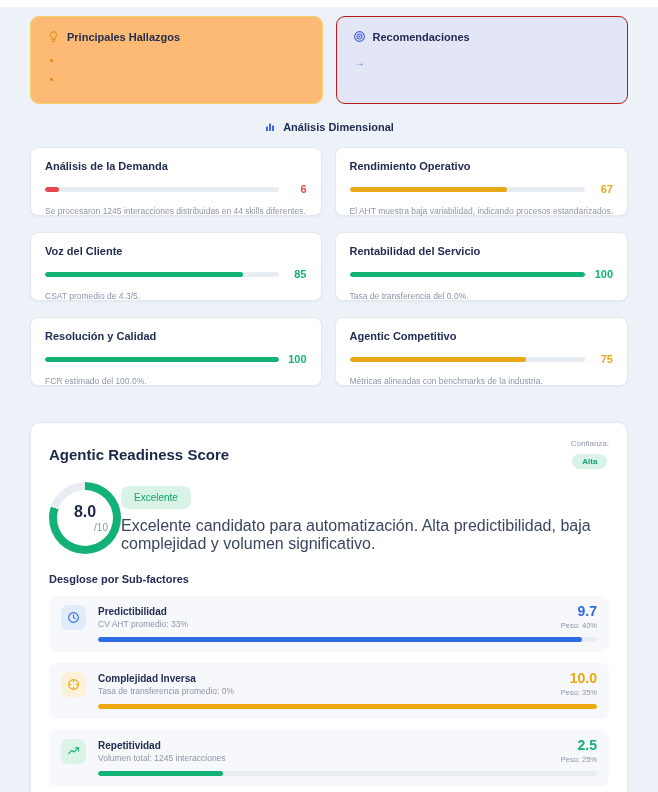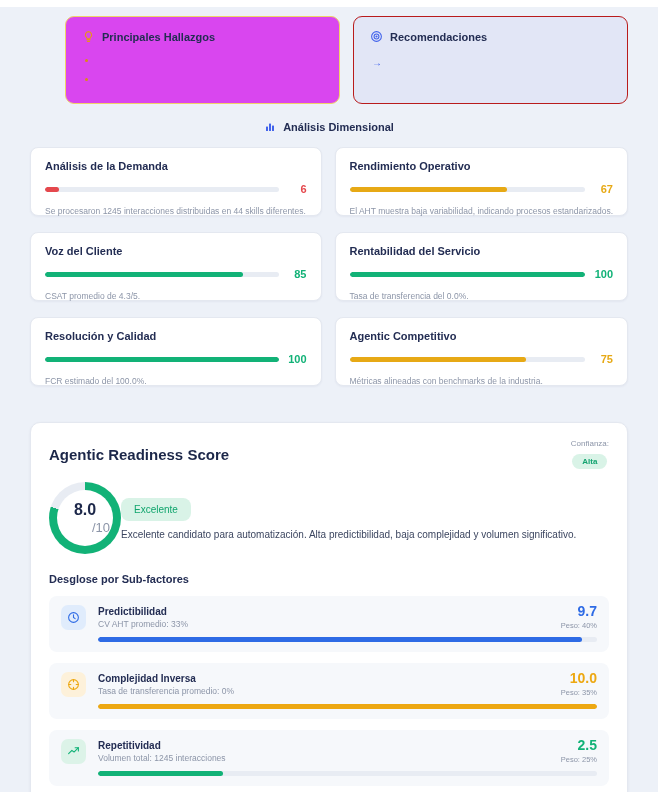--- a/index.html
+++ b/index.html
@@ -3,21 +3,21 @@
 <meta charset="utf-8">
 <style>
   * { margin:0; padding:0; box-sizing:border-box; }
   html,body { width:658px; height:792px; overflow:hidden; }
   body { background:#edf1f8; font-family:"Liberation Sans","DejaVu Sans",sans-serif; color:#222c52; }
   .top-strip { height:7px; background:#ffffff; }
 
   
   .top-cards { display:flex; gap:13px; margin:9px 30px 0; }
   .hl-card { flex:1; height:88px; border-radius:9px; padding:13px 16px; }
-  .hl-card.findings { background:#d946ef; border:1px solid #f0d268;margin-left:35px; }
+  .hl-card.findings { background:#fdba74; border:1px solid #f0d268; }
   .hl-card.recs { background:#e2e6f6; border:1px solid #b91c1c; }
   .hl-title-row { display:flex; align-items:center; gap:7px; }
   .hl-title { font-size:11px; font-weight:bold; color:#232d53; }
   .hl-bullet { width:3px; height:3px; border-radius:50%; background:#d98a16; margin:16px 0 0 3px; }
   .rec-item { font-size:10px; color:#4263eb; margin:14px 0 0 2px; }
 
   
   .section-header { display:flex; align-items:center; justify-content:center; gap:7px; margin-top:17px; }
   .section-title { font-size:11px; font-weight:bold; color:#232d53; }
 
@@ -35,24 +35,24 @@
   .ars-card { background:#ffffff; border:1px solid #e4e8f0; border-radius:10px; margin:36px 30px 0; padding:16px 18px 10px; box-shadow:0 1px 3px rgba(30,40,90,.06); }
   .ars-header { display:flex; align-items:center; justify-content:space-between; }
   .ars-title { font-size:15px; font-weight:bold; color:#1c2749; }
   .ars-conf { display:flex; align-items:center; gap:6px;flex-direction:column; }
   .ars-conf-label { font-size:8px; color:#8c95a8; }
   .pill { background:#d9f3e7; color:#14a370; font-size:8px; font-weight:bold; padding:3px 10px; border-radius:10px; }
   .gauge-row { display:flex; gap:0; margin-top:13px; align-items:center; }
   .gauge { width:72px; height:72px; border-radius:50%; display:flex; align-items:center; justify-content:center; flex:0 0 72px; }
   .gauge-inner { width:56px; height:56px; border-radius:50%; background:#ffffff; display:flex; flex-direction:column; align-items:center; justify-content:center; }
   .gauge-score { font-size:16px; font-weight:bold; color:#1c2749; line-height:1; }
-  .gauge-denom { font-size:13px; color:#8c95a8; margin-top:2px;margin-left:32px; }
+  .gauge-denom { font-size:10px; color:#8c95a8; margin-top:2px;margin-left:32px; }
   .gauge-side { padding-top:2px; }
   .badge-excelente { display:inline-block; background:#d9f3e7; color:#10a56d; font-size:10px; font-weight:normal; padding:6px 13px; border-radius:8px; }
-  .ars-desc { font-size:10px; color:#3c4660; margin-top:8px; }
+  .ars-desc { font-size:16px; color:#3c4660; margin-top:8px; }
   .breakdown-title { font-size:11px; font-weight:bold; color:#232d53; margin-top:19px; }
   .sf { background:#f6f8fb; border-radius:8px; padding:8px 12px 9px; margin-top:11px; }
   .sf-top { display:flex; align-items:center; }
   .sf-ico { width:25px; height:25px; border-radius:7px; display:flex; align-items:center; justify-content:center; margin-right:12px; flex:0 0 25px; }
   .sf-ico.blue { background:#e0ecfc; }
   .sf-ico.amber { background:#fdf1da; }
   .sf-ico.green { background:#dcf3e8; }
   .sf-text { flex:1; }
   .sf-name { font-size:10px; font-weight:bold; color:#232d53; }
   .sf-detail { font-size:8.5px; color:#8c95a8; margin-top:2px; }

